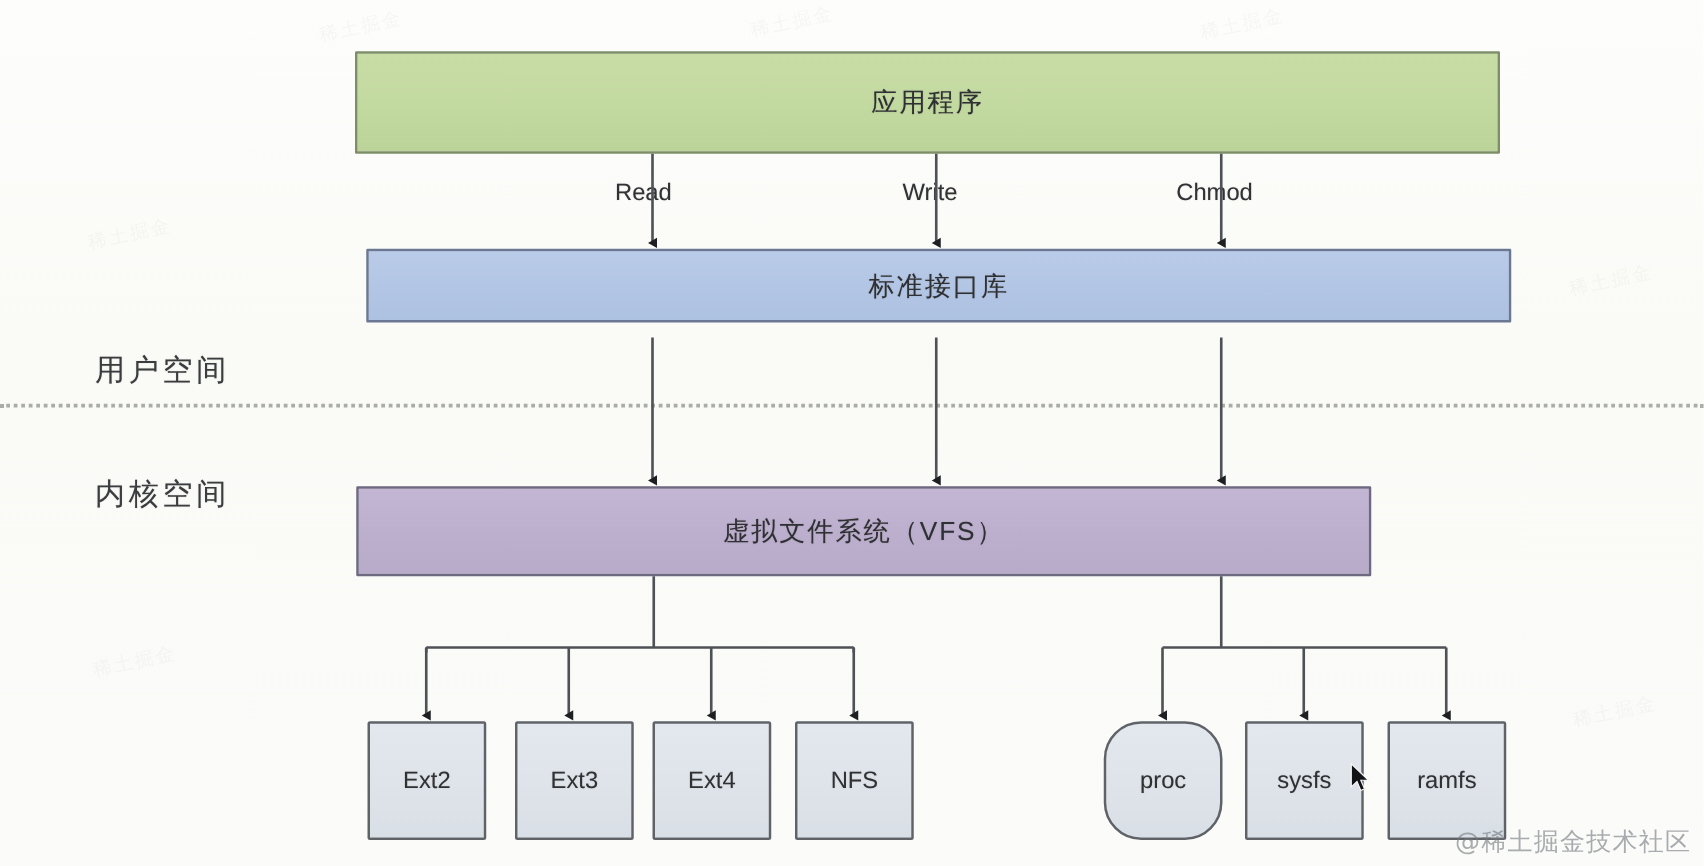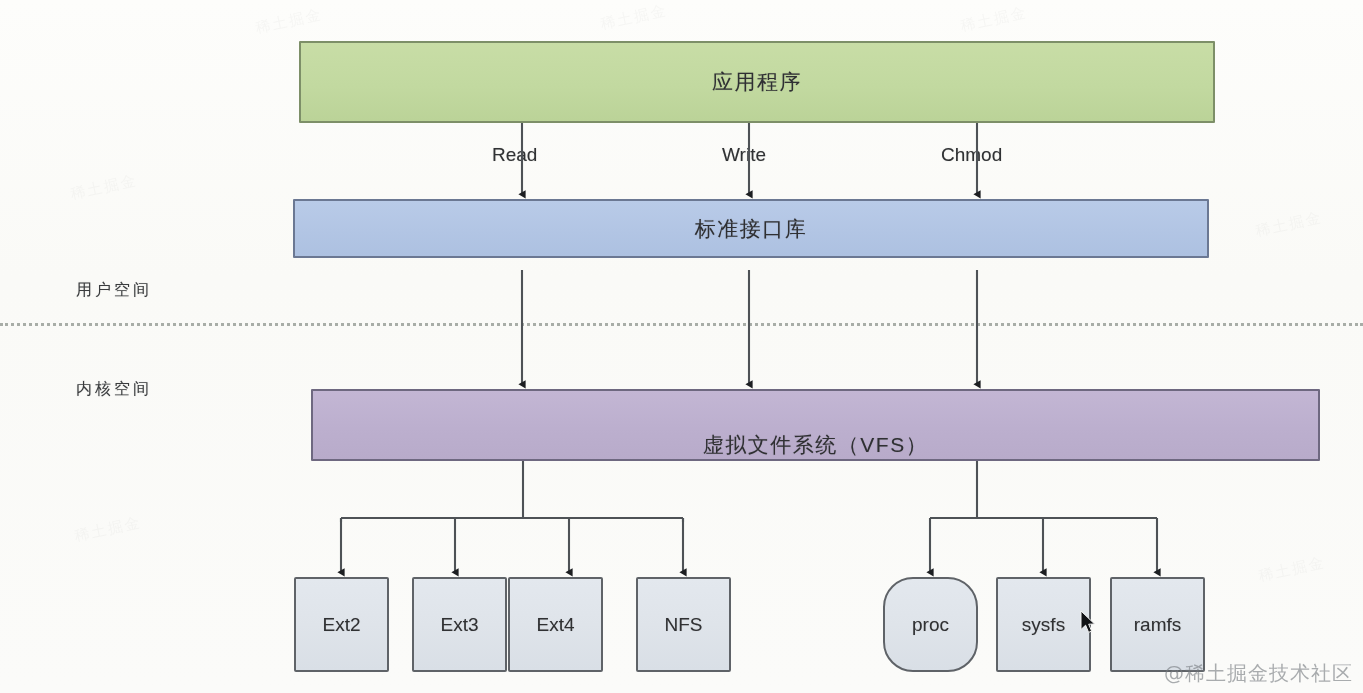--- a/index.html
+++ b/index.html
@@ -41,47 +41,46 @@
     border-radius: 1px;
   }
   .bar .bar-label {
     font-size: 21px;
     color: #2f3033;
     letter-spacing: 1.5px;
     text-shadow: 0 0 1px rgba(80,80,80,0.35);
   }
 
   #bar-app {
-    left: 299px; top: 41px; width: 916px; height: 82px;
+    left: 284px; top: 41px; width: 916px; height: 82px;
     background: linear-gradient(180deg, #c8dda6 0%, #c2d9a0 55%, #bbd398 100%);
     border-color: #7d8f68;
     text-align: center;
   }
   #bar-lib {
     left: 293px; top: 199px; width: 916px; height: 59px;
     background: linear-gradient(180deg, #b9cbe8 0%, #b2c5e4 55%, #adc1e1 100%);
     border-color: #6b7893;
   }
   #bar-vfs {
-    left: 311px; top: 389px; width: 1009px; height: 72px;
+    left: 285px; top: 389px; width: 812px; height: 72px;
     background: linear-gradient(180deg, #c3b6d4 0%, #bcafce 55%, #b8abca 100%);
     border-color: #6e6880;
-    align-items: flex-end;
   }
 
   
   #divider {
     position: absolute;
     left: 0; top: 323px; width: 1363px; height: 0;
     border-top: 3px dotted #9aa09a;
     opacity: .85;
   }
   .space-label {
     position: absolute;
-    font-size: 16px;
+    font-size: 24px;
     color: #3a3c3e;
     letter-spacing: 3px;
     text-shadow: 0 0 1px rgba(90,90,90,.3);
   }
   #label-user   { left: 76px; top: 280px; }
   #label-kernel { left: 76px; top: 355px; margin-top: 24px; }
 
   
   .call-label {
     position: absolute;
@@ -162,21 +161,21 @@
   <div id="divider"></div>
   <div class="space-label" id="label-user">用户空间</div>
   <div class="space-label" id="label-kernel">内核空间</div>
 
   <div class="call-label" style="left:492px; top:144px;">Read</div>
   <div class="call-label" style="left:722px; top:144px;">Write</div>
   <div class="call-label" style="left:941px; top:144px;">Chmod</div>
 
   <div class="fsbox" style="left:294px;">Ext2</div>
   <div class="fsbox" style="left:412px;">Ext3</div>
-  <div class="fsbox" style="left:508px;">Ext4</div>
+  <div class="fsbox" style="left:522px;">Ext4</div>
   <div class="fsbox" style="left:636px;">NFS</div>
 
   <div class="fsbox" style="left:883px;border-radius:30px;">proc</div>
   <div class="fsbox" style="left:996px;">sysfs</div>
   <div class="fsbox" style="left:1110px;">ramfs</div>
 
   <svg id="wires" viewBox="0 0 1363 693">
     <defs>
       <marker id="arrowhead" markerWidth="9" markerHeight="8" refX="4.2" refY="4" orient="auto" markerUnits="userSpaceOnUse">
         <path d="M0.4,0.4 L8.6,0.4 L4.5,7.6 Z" fill="#1d1f22"></path>

